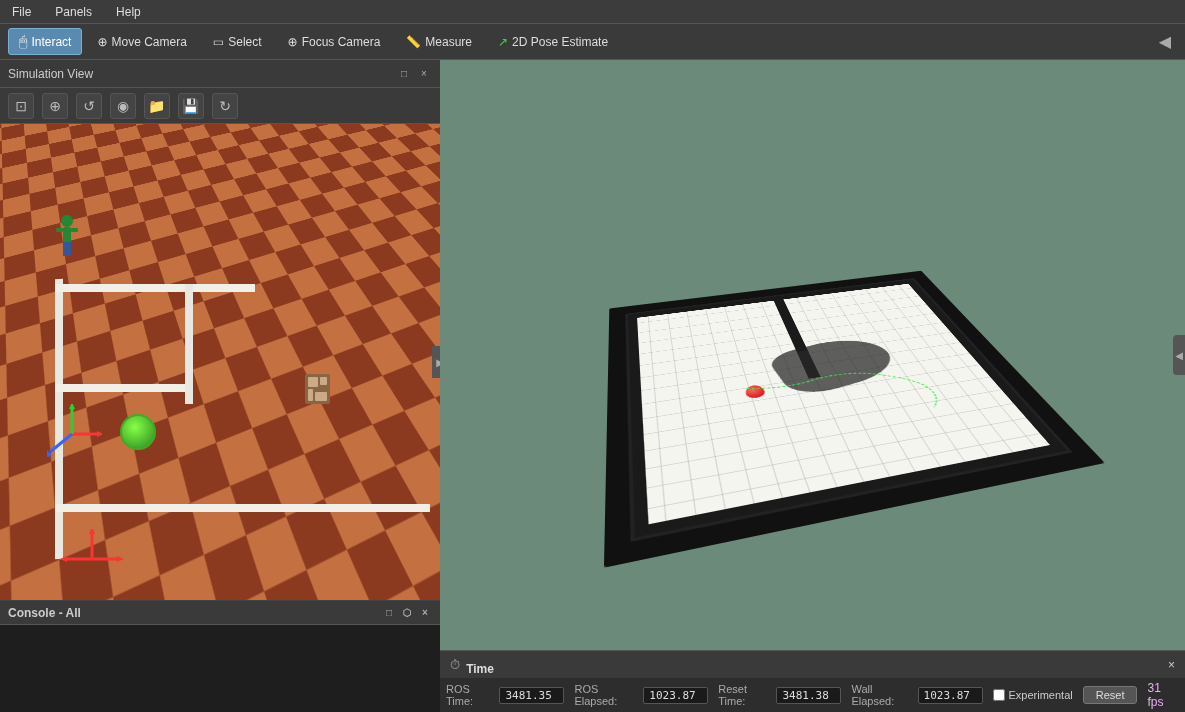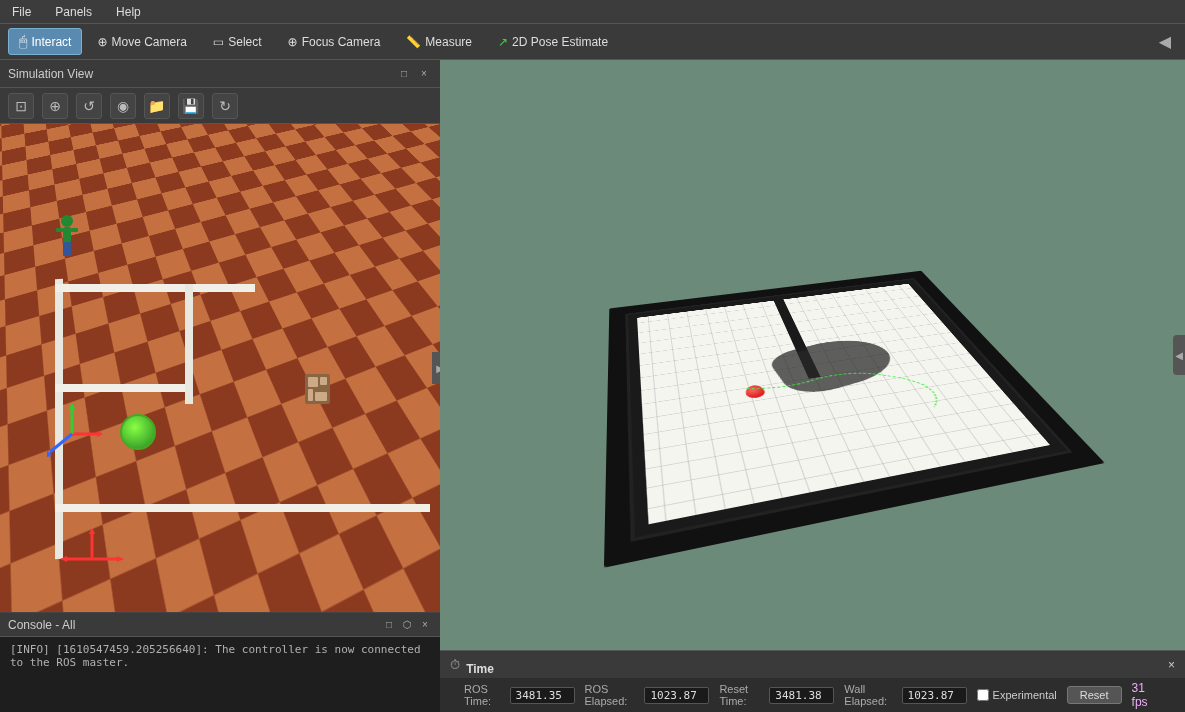--- a/index.html
+++ b/index.html
@@ -297,25 +297,26 @@
       align-items: center;
       justify-content: center;
       cursor: pointer;
       color: #aaa;
       z-index: 10;
       font-size: 10px;
     }
 
     
     .console-area {
-      height: 100px;
+      height: 112px;
       background: #1e1e1e;
       border-top: 1px solid #444;
       display: flex;
       flex-direction: column;
+      font-weight: bold;
     }
     .console-header {
       display: flex;
       align-items: center;
       justify-content: space-between;
       background: #3a3a3a;
       border-bottom: 1px solid #555;
       padding: 2px 8px;
       height: 24px;
     }
@@ -394,21 +395,21 @@
       border-top: 1px solid #555;
       padding: 3px 10px;
       height: 28px;
       gap: 6px;
     }
 
     .bottom-status {
       display: flex;
       align-items: center;
       background: #2d2d2d;
-      padding: 4px 24px;
+      padding: 4px 6px;
       height: 34px;
       gap: 10px;
     }
 
     .reset-btn {
       background: #555;
       border: 1px solid #777;
       color: #ddd;
       padding: 2px 12px;
       border-radius: 3px;
@@ -556,23 +557,20 @@
 
     <div class="console-area">
       <div class="console-header">
         <span class="console-title">Console - All</span>
         <div class="console-controls">
           <div class="console-ctrl">□</div>
           <div class="console-ctrl">⬡</div>
           <div class="console-ctrl">×</div>
         </div>
       </div>
-      <div class="console-content">
-        <span>[INFO] [1610547459.205256640]: The controller is now connected to the ROS master.</span>
-      </div>
     </div>
   </div>
 
   <div class="right-panel">
     <div class="rviz-canvas">
 
       <div class="map-container">
 
         <div style="position:absolute; top:-18px; left:-18px; right:-18px; bottom:-18px; background:#111; z-index:-1; border-radius:2px;"></div>
 

